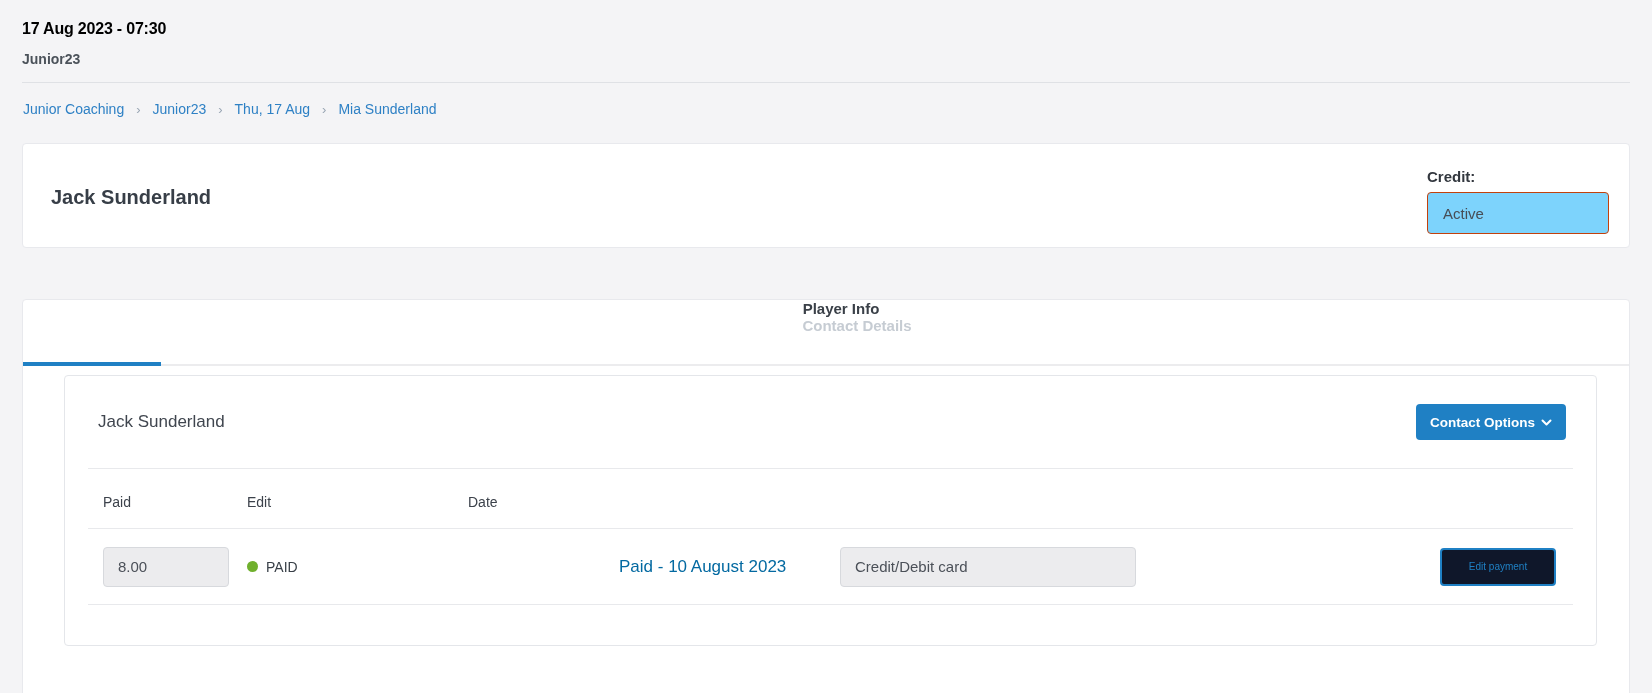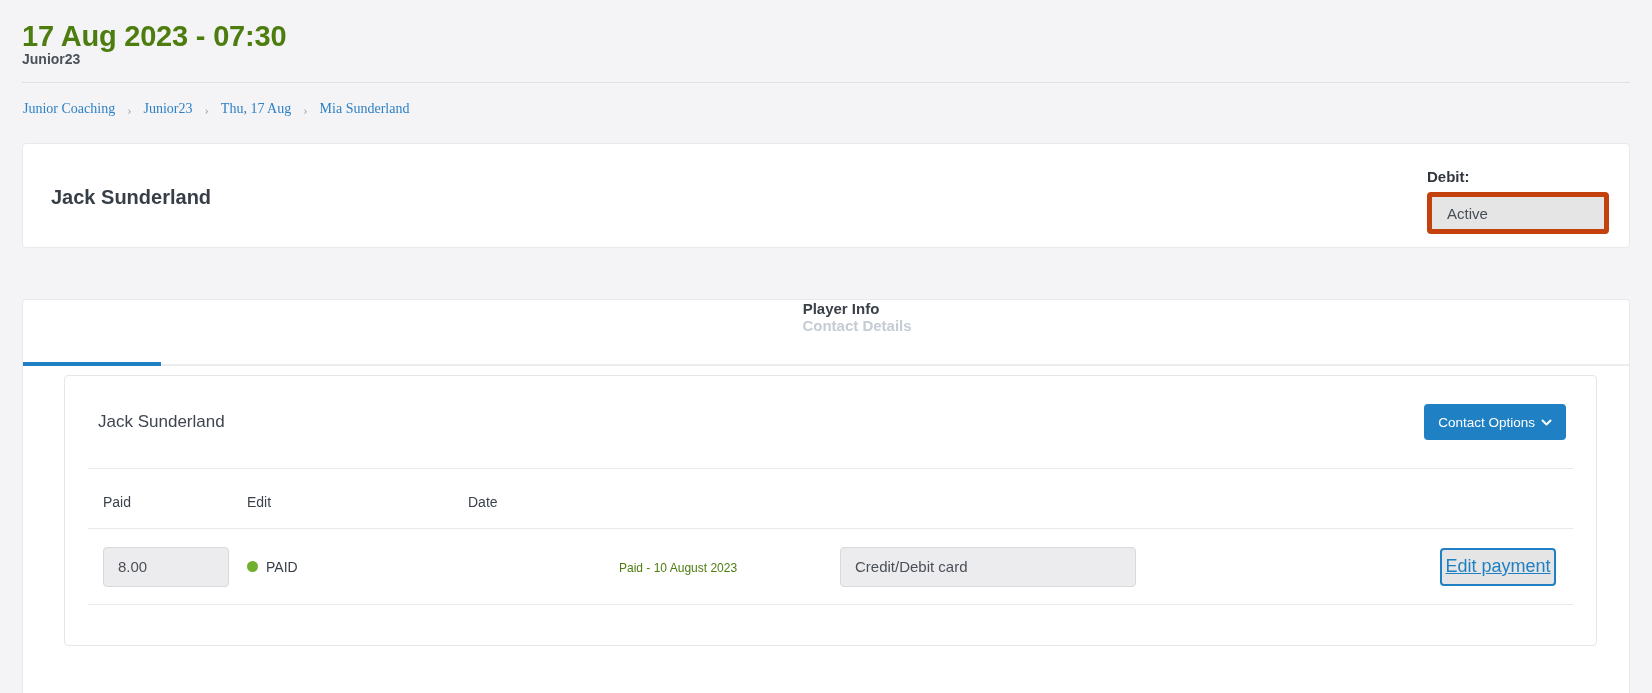--- a/index.html
+++ b/index.html
@@ -6,71 +6,71 @@
   html,body { width:1652px; height:693px; overflow:hidden; }
   body {
     background:#f4f4f6;
     font-family:"Liberation Sans","DejaVu Sans",sans-serif;
     color:#353b43;
     position:relative;
   }
   .abs { position:absolute; }
 
   
-  .page-title { left:22px; top:20px; font-size:29px; font-weight:800; color:#4d7c0f; letter-spacing:-0.2px; }
+  .page-title { left:22px; top:20px; font-size:16px; font-weight:800; color:#000000; letter-spacing:-0.2px; }
   .page-subtitle { left:22px; top:51px; font-size:14px; font-weight:700; color:#4b525a; }
   .header-divider { left:22px; right:22px; top:82px; border-top:1px solid #dfe1e5; }
 
   
-  .breadcrumb { left:23px; top:97px; height:24px; display:flex; align-items:center; font-size:14px;font-family:Liberation Serif, serif; }
+  .breadcrumb { left:23px; top:97px; height:24px; display:flex; align-items:center; font-size:14px; }
   .crumb { color:var(--link-blue); cursor:pointer; text-decoration:none; }
   .crumb-sep { color:#98a5b3; font-size:13px; margin:0 12px; padding-top:1px; }
 
   
   .card { background:#fff; border:1px solid #e8e9ed; border-radius:4px; }
   .card-1 { left:22px; top:143px; width:1608px; height:105px; }
   .card-2 { left:22px; top:299px; width:1608px; height:460px; }
 
   
   .summary-name { position:absolute; left:28px; top:0; height:100%; display:flex; align-items:center; padding-top:4px; font-size:20px; font-weight:700; color:#373e47; }
   .status-block { position:absolute; top:24px; right:20px; width:182px; }
   .status-label { font-size:15px; font-weight:700; color:#32373e; margin-bottom:7px; }
-  .status-box { width:182px; height:42px; background:#e5e5e5; border:5px solid #c2410c; border-radius:4px; display:flex; align-items:center; padding-left:15px; font-size:15px; color:#474d55; cursor:pointer; }
+  .status-box { width:182px; height:42px; background:#7dd3fc; border:1px solid #c2410c; border-radius:4px; display:flex; align-items:center; padding-left:15px; font-size:15px; color:#474d55; cursor:pointer; }
 
   
   .tabbar { position:relative; height:66px; border-bottom:2px solid #ececee; display:flex; align-items:center; padding-left:30px;flex-direction:column; }
   .tab { font-size:15px; font-weight:700; cursor:pointer; }
   .tab-active { color:#3a4048; }
   .tab-inactive { color:#c6ccd3; margin-left:32px; }
   .tab-underline { position:absolute; left:0; bottom:-2px; width:138px; height:4px; background:var(--accent-blue); }
 
   .players-heading { margin:59px 0 0 42px; font-size:16px; color:#40464f; }
 
   
   .inner-card { margin:9px 32px 0 41px; background:#fff; border:1px solid #e4e6ea; border-radius:4px; padding-bottom:40px; }
   .player-header { height:92px; display:flex; align-items:center; justify-content:space-between; padding:0 30px 0 33px; }
   .player-name { font-size:17px; color:#40464f; }
-  .btn-contact { height:36px; background:var(--accent-blue); color:#fff; border:none; border-radius:4px; font-size:13.5px; font-weight:400; font-family:inherit; padding:0 14px; display:flex; align-items:center; gap:6px; cursor:pointer; }
+  .btn-contact { height:36px; background:var(--accent-blue); color:#fff; border:none; border-radius:4px; font-size:13.5px; font-weight:700; font-family:inherit; padding:0 14px; display:flex; align-items:center; gap:6px; cursor:pointer; }
   .chev { display:inline-flex; margin-top:2px; }
   .inner-hr { border-top:1px solid #e8e9ec; margin:0 23px; }
 
   
   .t-head { height:59px; display:flex; align-items:center; padding:6px 40px 0 38px; font-size:14px; font-weight:500; color:#3c424b; }
   .t-row  { height:75px; display:flex; align-items:center; padding:0 40px 0 38px; }
   .col-paid   { width:144px; }
   .col-status { width:372px; }
   .col-date   { width:221px; }
   .col-type   { width:283px; }
-  .cell-text { font-size:12px; color:#4d7c0f; }
+  .cell-text { font-size:17px; color:#0369a1; }
   .dis-input { height:40px; background:#ececee; border:1px solid #d7d9dd; border-radius:4px; font-size:15px; color:#4b5058; padding:0 14px; font-family:inherit; }
   .paid-input { width:126px; }
   .type-input { width:296px; }
   .paid-badge { display:flex; align-items:center; gap:8px; font-size:14px; color:#383f47; }
   .dot { width:11px; height:11px; border-radius:50%; background:var(--paid-green); }
-  .btn-edit { margin-left:auto; width:116px; height:38px; background:#e5e5e5; border:2px solid var(--accent-blue); border-radius:4px; color:var(--accent-blue); font-size:18px; font-family:inherit; cursor:pointer;text-decoration:underline; }
+  .btn-edit { margin-left:auto; width:116px; height:38px; background:#0f172a; border:2px solid var(--accent-blue); border-radius:4px; color:var(--accent-blue); font-size:10px; font-family:inherit; cursor:pointer; }
 </style>
 </head>
 <body>
 
 <div class="abs page-title">17 Aug 2023 - 07:30</div>
 <div class="abs page-subtitle">Junior23</div>
 <div class="abs header-divider"></div>
 
 <nav class="abs breadcrumb">
   <a class="crumb">Junior Coaching</a>
@@ -78,21 +78,21 @@
   <a class="crumb">Junior23</a>
   <span class="crumb-sep">›</span>
   <a class="crumb">Thu, 17 Aug</a>
   <span class="crumb-sep">›</span>
   <a class="crumb">Mia Sunderland</a>
 </nav>
 
 <section class="abs card card-1">
   <h2 class="summary-name">Jack Sunderland</h2>
   <div class="status-block">
-    <div class="status-label">Debit:</div>
+    <div class="status-label">Credit:</div>
     <div class="status-box">Active</div>
   </div>
 </section>
 
 <section class="abs card card-2">
 
   <div class="tabbar">
     <div class="tab tab-active">Player Info</div>
     <div class="tab tab-inactive">Contact Details</div>
     <div class="tab-underline"></div>

